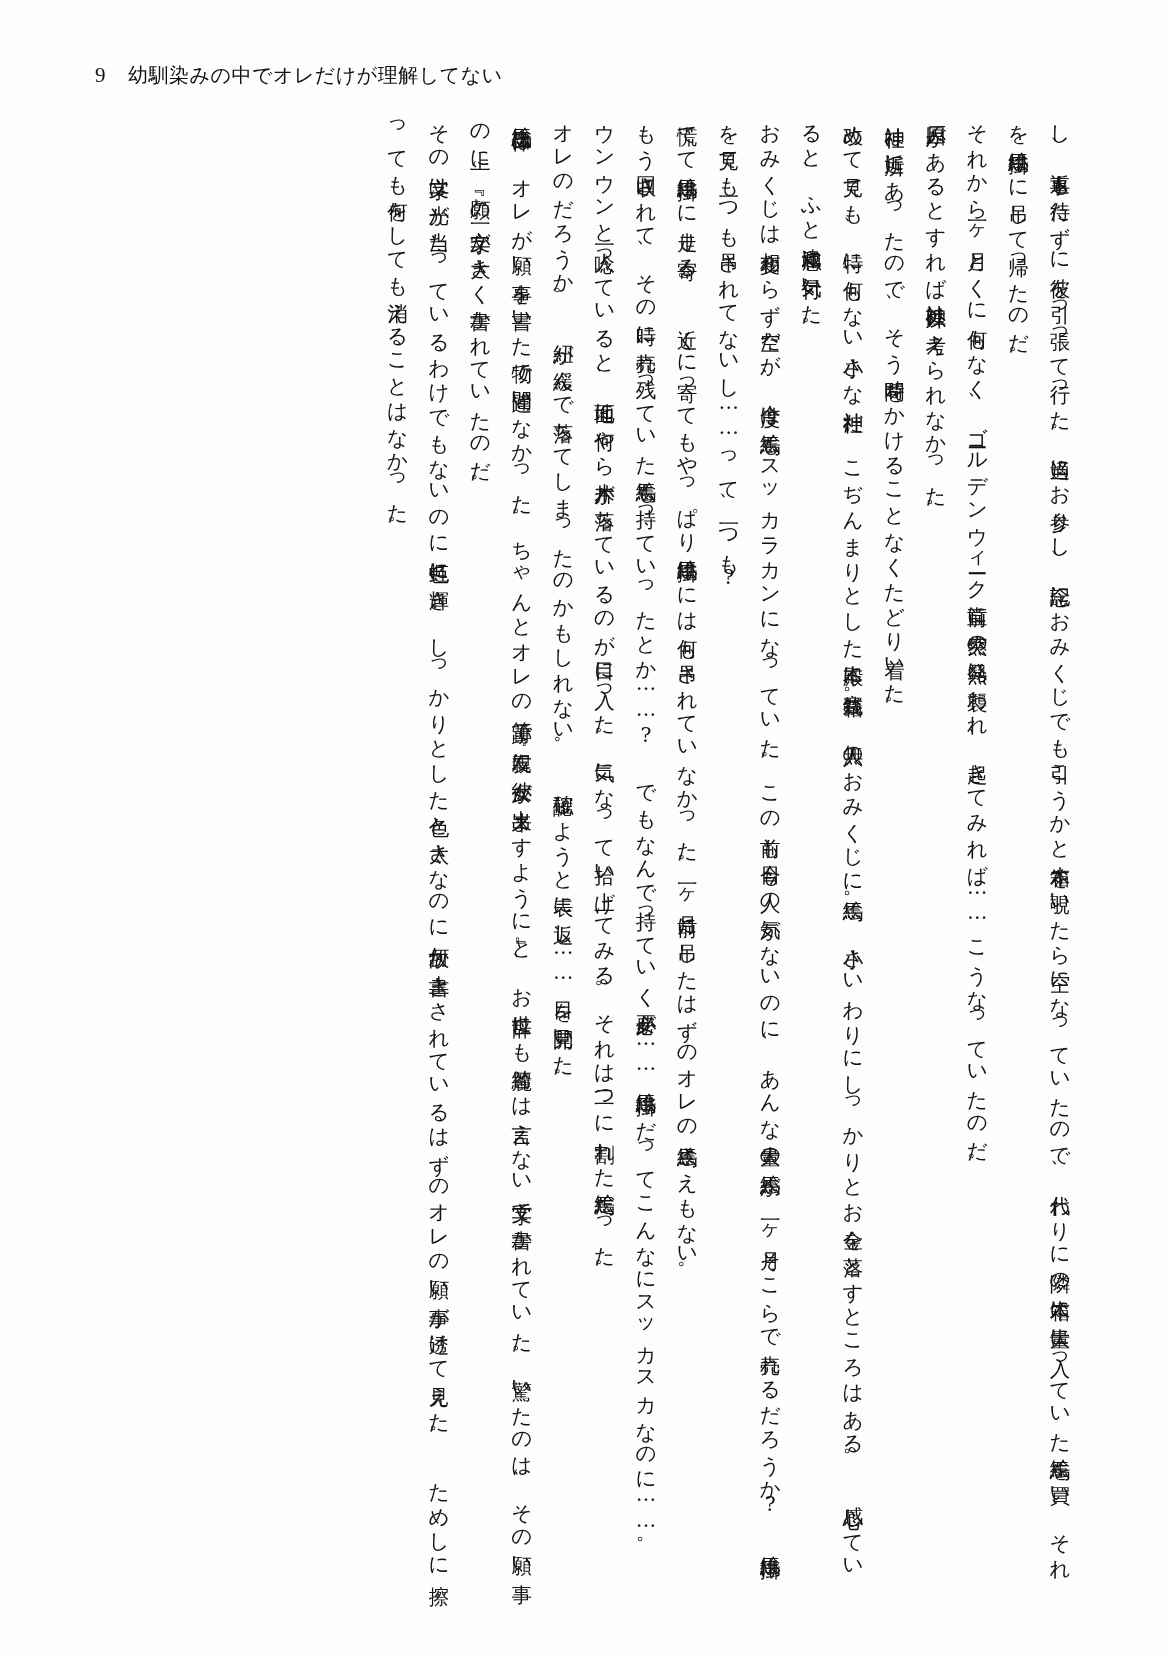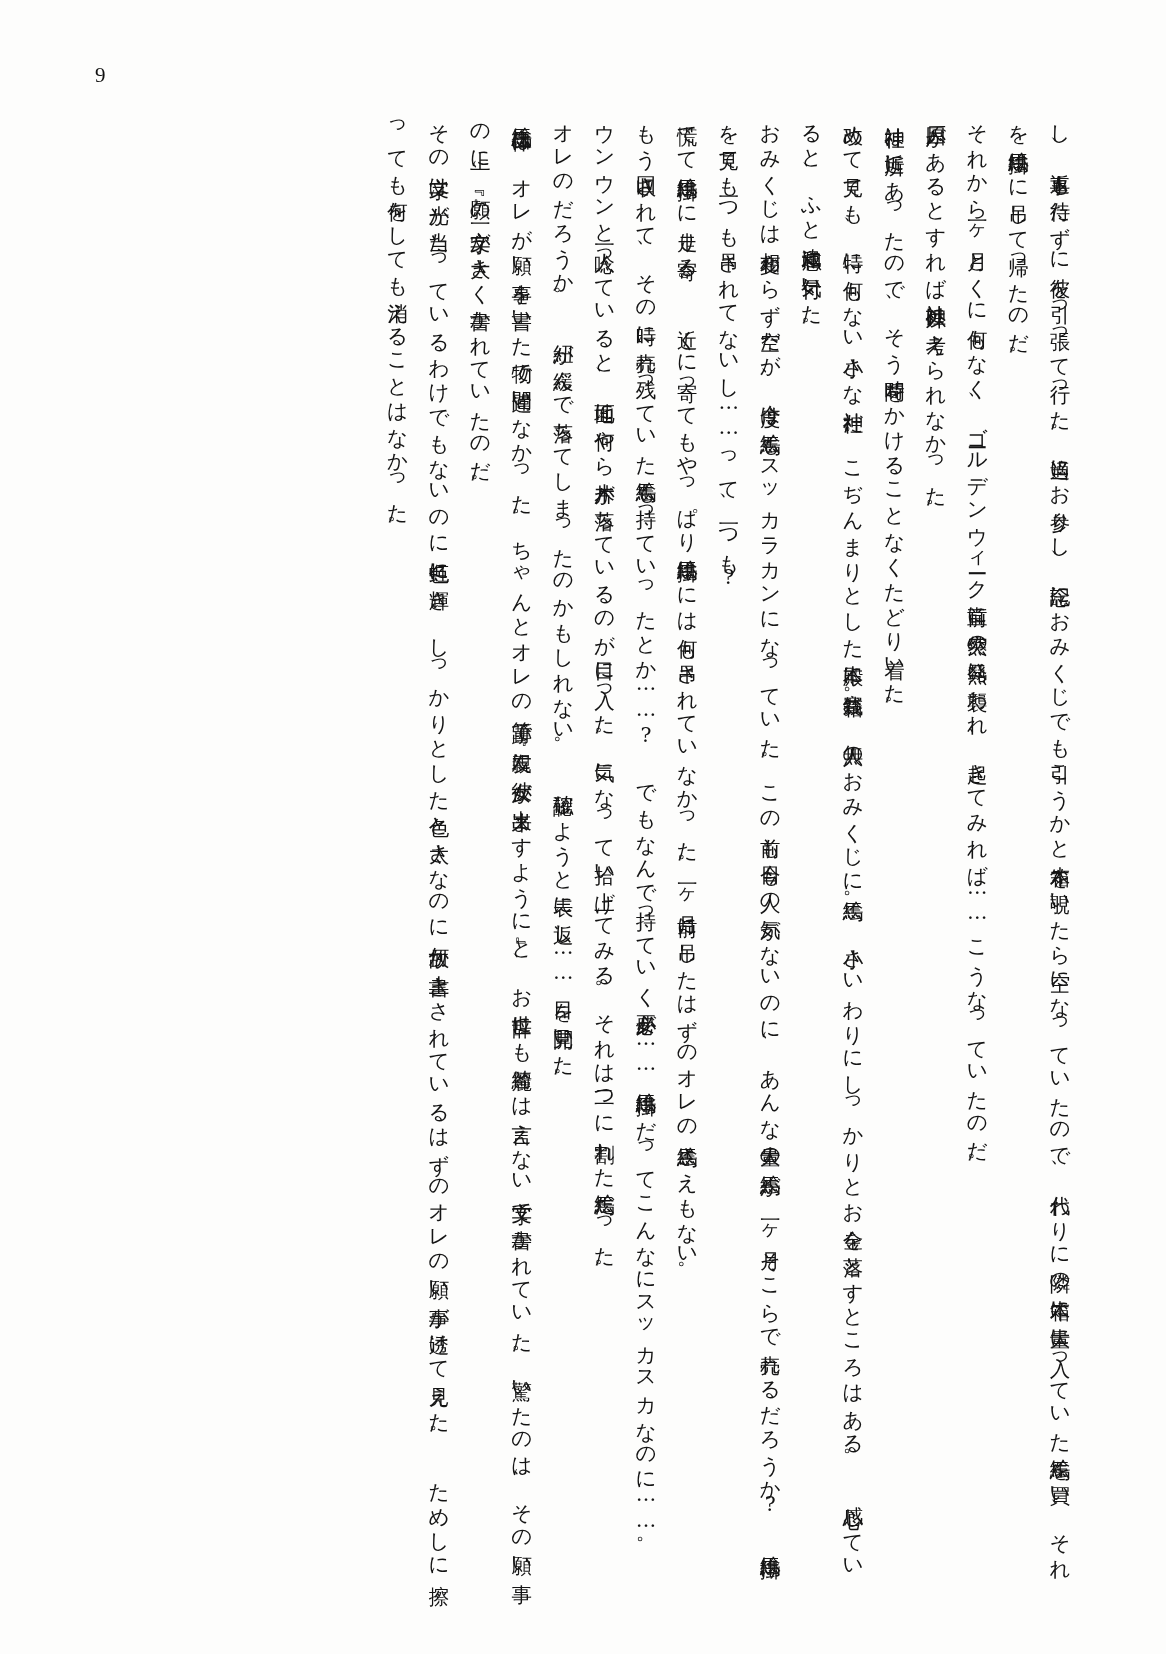--- a/index.html
+++ b/index.html
@@ -66,20 +66,21 @@
     white-space: pre-wrap;
   }
 </style>
 </head>
 <body>
 
 <div class="page">
 
   <div class="header">
     <span class="folio">9</span>
+    <span class="running-title">幼馴染みの中でオレだけが理解してない</span>
   </div>
 
   <div class="body-area">
     <div class="vtext">し、返事も待たずに彼を引っ張って行った。適当にお参りし、記念におみくじでも引こうかと木箱を覗いたら空になっていたので、代わりに隣の木箱に大量に入っていた絵馬を買い、それを絵馬掛けに吊して帰ったのだ。
 それから一ヶ月とくに何もなく、ゴールデンウィーク直前に突然の発熱に襲われ、起きてみれば……こうなっていたのだ。
 原因があるとすれば神社以外に考えられなかった。
 神社は近所にあったので、そう時間をかけることなくたどり着いた。
 改めて見ても、特に何もない小さな神社だ。こぢんまりとした本殿に賽銭箱。　無人のおみくじに絵馬。　小さいわりにしっかりとお金を落とすところはある。　感心していると、ふと違和感に気付いた。
 おみくじは相変わらず空だが、今度は絵馬もスッカラカンになっていた。この前も今日も人の気がないのに、あんな大量の絵馬が、一ヶ月そこらで売れるだろうか?　絵馬掛けを見ても一つも吊されてないし……って、一つも?
 慌てて絵馬掛けに走り寄る。　近くに寄ってもやっぱり絵馬掛けには何も吊されていなかった。一ヶ月前に吊したはずのオレの絵馬さえもない。

